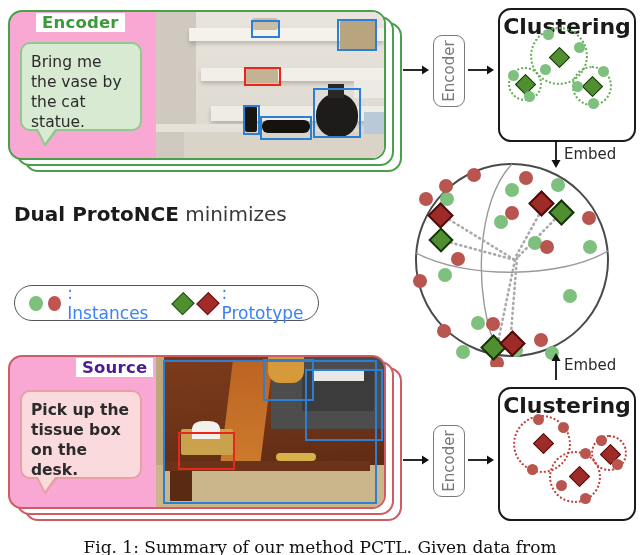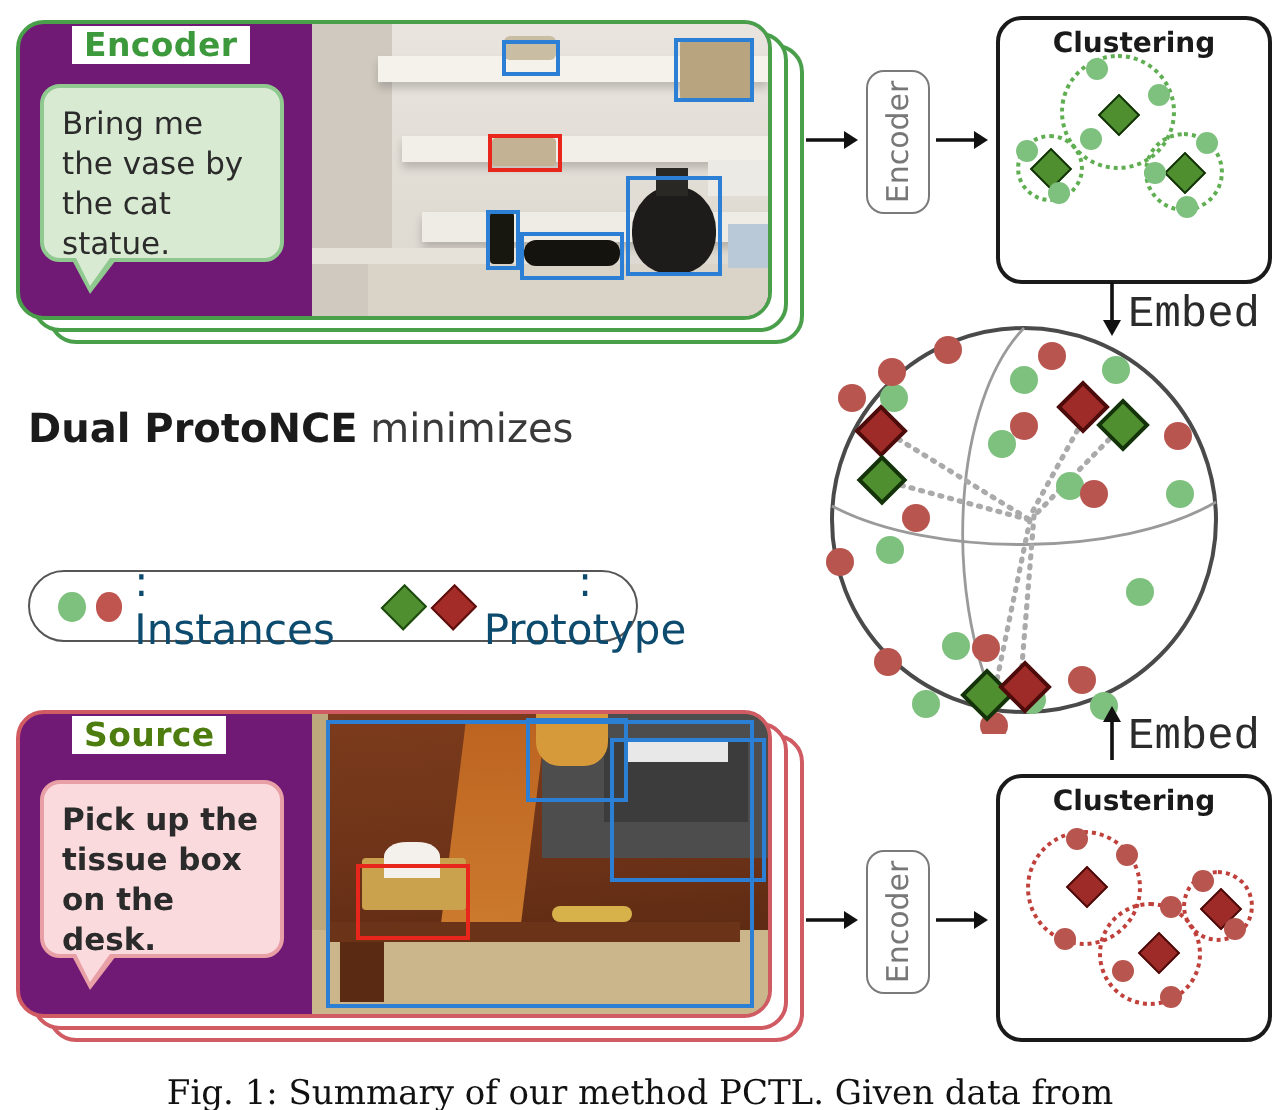--- a/index.html
+++ b/index.html
@@ -9,27 +9,27 @@
   .fig{position:absolute;left:0;top:0;width:640px;height:555px;}
 
   
   .abs{position:absolute;}
 
   
   .stack-wrap{position:absolute;}
   .stack-sheet{position:absolute;border-radius:14px;background:#ffffff;border:2.5px solid #4aa04a;}
   .stack-sheet.src{border-color:#d05b63;}
 
-  .card-main{position:absolute;left:0;top:0;border-radius:14px;background:#701a75;
+  .card-main{position:absolute;left:0;top:0;border-radius:14px;background:#f9a8d4;
              border:2.5px solid #4aa04a;overflow:hidden;}
   .card-main.src{border-color:#d05b63;font-weight:bold;}
 
   .card-label{position:absolute;background:#ffffff;padding:0 6px;
               font-weight:bold;font-size:16.5px;color:#3c9a3c;letter-spacing:.2px;}
-  .card-label.src{color:#4d7c0f;}
+  .card-label.src{color:#4c1d95;margin-left:40px;}
 
   
   .bubble{position:absolute;border-radius:10px;background:#d9ead3;border:2px solid #8fc98f;
           box-sizing:border-box;padding:8px 9px 6px 9px;}
   .bubble.src{background:#fadadd;border-color:#e8a0a6;}
   .bubble-txt{font-size:15.5px;line-height:20px;color:#2b2b2b;}
   .bubble-tail{position:absolute;width:0;height:0;}
   .bubble-tail-o{border-left:9px solid transparent;border-right:13px solid transparent;
                  border-top:17px solid #8fc98f;}
   .bubble-tail-i{border-left:7px solid transparent;border-right:10px solid transparent;
@@ -47,46 +47,46 @@
   
   .legend{position:absolute;border:1.8px solid #555;border-radius:19px;background:#fff;
           display:flex;align-items:center;box-sizing:border-box;}
   .lg-item{display:flex;align-items:center;}
   .dotL{width:15px;height:15px;border-radius:50%;display:inline-block;}
   .dotL.g{background:#7ec07e;}
   .dotL.r{background:#c0554f;}
   .dia{width:15px;height:15px;display:inline-block;transform:rotate(45deg);}
   .dia.g{background:#4f8f2f;border:1.6px solid #1e4a10;}
   .dia.r{background:#a32b28;border:1.6px solid #5c0f0d;}
-  .lg-txt{font-size:21px;color:#0c4a6e;margin-left:6px;}
+  .lg-txt{font-size:17px;color:#3b82f6;margin-left:6px;}
 
   
   .encoder{position:absolute;border:1.6px solid #7a7a7a;border-radius:9px;background:#fff;}
   .encoder span{position:absolute;left:50%;top:50%;
                 transform:translate(-50%,-50%) rotate(-90deg);
                 font-size:15px;color:#777;white-space:nowrap;}
 
   
   .cluster-box{position:absolute;border:2.6px solid #1a1a1a;border-radius:13px;background:#fff;}
   .cluster-title{position:absolute;width:100%;text-align:center;top:4px;
-                 font-size:14px;font-weight:bold;color:#1a1a1a;}
+                 font-size:22px;font-weight:bold;color:#1a1a1a;}
   .circ{position:absolute;border-radius:50%;box-sizing:border-box;
         border:2.4px dotted #5fae51;}
   .circ.r{border-color:#c0403b;}
   .pt{position:absolute;width:11px;height:11px;border-radius:50%;background:#7ec07e;}
   .pt.r{background:#b8554f;}
   .pd{position:absolute;width:13px;height:13px;transform:rotate(45deg);
       background:#4f8f2f;border:1.7px solid #14330a;}
   .pd.r{background:#9e2b27;border-color:#4d0c0b;}
 
   
   .sphere{position:absolute;}
 
   
-  .embed-lbl{position:absolute;font-size:22px;color:#2b2b2b;font-family:Liberation Mono, monospace;}
+  .embed-lbl{position:absolute;font-size:15px;color:#2b2b2b;}
 
   
   .caption{position:absolute;left:0;width:640px;text-align:center;
            font-family:"DejaVu Serif","Liberation Serif",serif;
            font-size:17px;color:#111;white-space:nowrap;overflow:hidden;}
 </style>
 </head>
 <body>
 
 <div class="fig">
@@ -243,21 +243,21 @@
   <div class="statement" style="left:14px;top:200px;width:372px;">
     <b>Dual ProtoNCE</b><span> minimizes</span><br>
   </div>
 
   <div class="legend" style="left:14px;top:285px;width:305px;height:36px;padding:0 14px;">
     <div class="lg-item">
       <span class="dotL g"></span>
       <span class="dotL r" style="margin-left:5px;"></span>
       <span class="lg-txt">: Instances</span>
     </div>
-    <div class="lg-item" style="margin-left:24px;text-align:center;">
+    <div class="lg-item" style="margin-left:24px;">
       <span class="dia g"></span>
       <span class="dia r" style="margin-left:9px;"></span>
       <span class="lg-txt">: Prototype</span>
     </div>
   </div>
 
   <div class="stack-wrap" style="left:8px;top:355px;width:398px;height:168px;">
     <div class="stack-sheet src" style="left:16px;top:12px;width:374px;height:150px;"></div>
     <div class="stack-sheet src" style="left:8px;top:6px;width:374px;height:150px;"></div>
 

